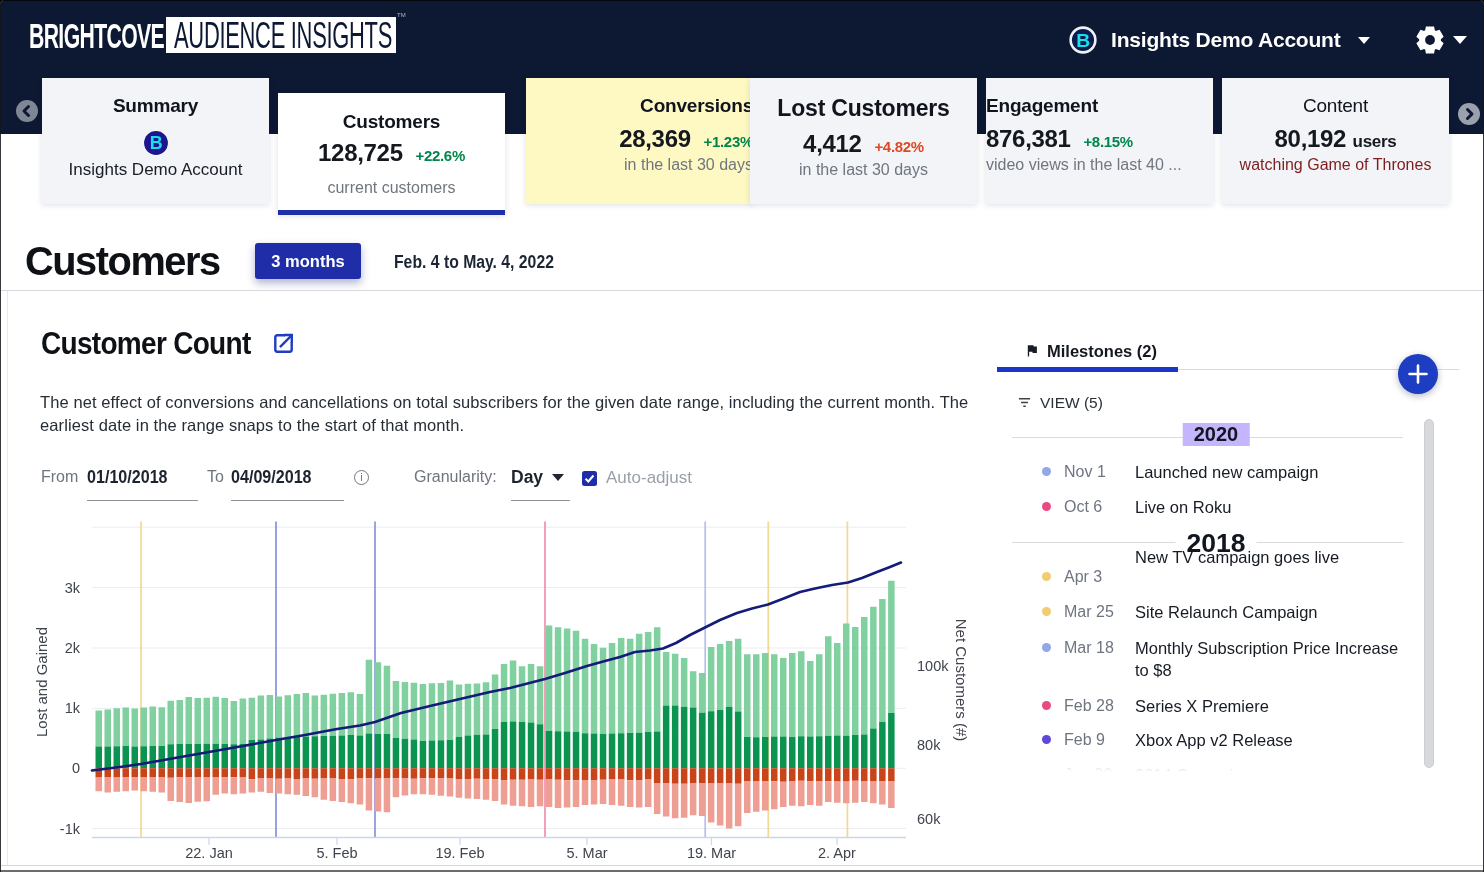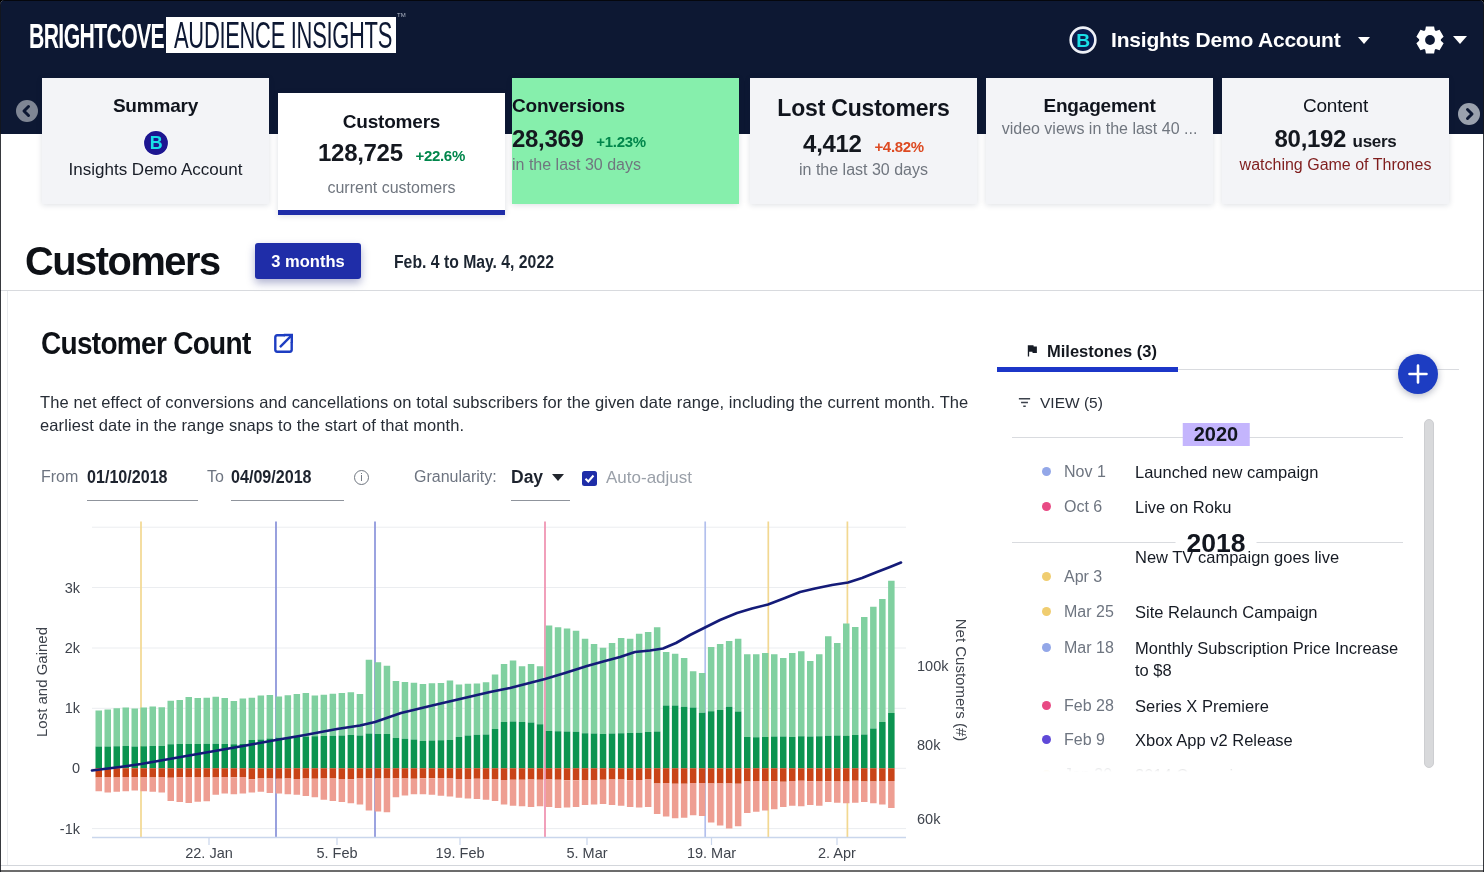--- a/index.html
+++ b/index.html
@@ -44,32 +44,33 @@
           <text x="12.2" y="17.8" text-anchor="middle" font-family="Liberation Sans" font-size="16.5" font-weight="bold" fill="#19dfe8">B</text>
         </svg>
       </div>
       <div style="font-size:17px;color:#181d27;margin-top:10px">Insights Demo Account</div>
     </div>
 <div style="position:absolute;left:278px;top:93px;width:227px;height:122px;background:#fff;border-bottom:5px solid #1f2da8;box-shadow:0 1px 6px rgba(15,25,55,.14);text-align:center">
       <div style="margin-top:18px;font-size:19px;font-weight:bold;color:#10141d;letter-spacing:-.2px">Customers</div>
       <div style="margin-top:6px;font-size:24px;font-weight:bold;color:#14181f;letter-spacing:-.3px">128,725&nbsp; <span style="font-size:15px;font-weight:bold;color:#00864b">+22.6%</span></div>
       <div style="font-size:16px;color:#70767f;margin-top:12px">current customers</div>
     </div>
-<div style="position:absolute;left:512px;top:78px;width:227px;height:126px;background:#86efac;box-shadow:0 1px 6px rgba(15,25,55,.14);text-align:left">
+<div style="position:absolute;left:526px;top:78px;width:227px;height:126px;background:#fef9c3;box-shadow:0 1px 6px rgba(15,25,55,.14);text-align:right">
       <div style="margin-top:17px;font-size:19px;font-weight:bold;color:#10141d;letter-spacing:-.2px">Conversions</div>
       <div style="margin-top:8px;font-size:24px;font-weight:bold;color:#14181f;letter-spacing:-.3px">28,369&nbsp; <span style="font-size:15px;font-weight:bold;color:#00864b">+1.23%</span></div>
       <div style="font-size:16px;color:#70767f;margin-top:3px">in the last 30 days</div>
     </div>
 <div style="position:absolute;left:750px;top:78px;width:227px;height:126px;background:#f3f4f7;box-shadow:0 1px 6px rgba(15,25,55,.14);text-align:center">
       <div style="margin-top:17px;font-size:23px;font-weight:bold;color:#10141d;letter-spacing:-.2px">Lost Customers</div>
       <div style="margin-top:8px;font-size:24px;font-weight:bold;color:#14181f;letter-spacing:-.3px">4,412&nbsp; <span style="font-size:15px;font-weight:bold;color:#dd4a22">+4.82%</span></div>
       <div style="font-size:16px;color:#70767f;margin-top:3px">in the last 30 days</div>
     </div>
-<div style="position:absolute;left:986px;top:78px;width:227px;height:126px;background:#f3f4f7;box-shadow:0 1px 6px rgba(15,25,55,.14);text-align:center">
+<div style="position:absolute;left:986px;top:78px;width:227px;height:126px;background:#f3f4f7;box-shadow:0 1px 6px rgba(15,25,55,.14);text-align:left">
       <div style="margin-top:17px;font-size:19px;font-weight:bold;color:#10141d;letter-spacing:-.2px">Engagement</div>
+      <div style="margin-top:8px;font-size:24px;font-weight:bold;color:#14181f;letter-spacing:-.3px">876,381&nbsp; <span style="font-size:15px;font-weight:bold;color:#00864b">+8.15%</span></div>
       <div style="font-size:16px;color:#70767f;margin-top:3px">video views in the last 40 ...</div>
     </div>
 <div style="position:absolute;left:1222px;top:78px;width:227px;height:126px;background:#f3f4f7;box-shadow:0 1px 6px rgba(15,25,55,.14);text-align:center">
       <div style="margin-top:17px;font-size:19px;font-weight:normal;color:#10141d;letter-spacing:-.2px">Content</div>
       <div style="margin-top:8px;font-size:24px;font-weight:bold;color:#14181f;letter-spacing:-.3px">80,192 <span style="font-size:17px">users</span></div>
       <div style="font-size:16px;color:#7f1d1d;margin-top:3px">watching Game of Thrones</div>
     </div>
 
   <div class="abs" style="left:25px;top:238px;font-size:41px;font-weight:bold;color:#0e1116;letter-spacing:-1.5px;transform:scaleX(.97);transform-origin:left top">Customers</div>
   <div class="abs" style="left:255px;top:243px;width:106px;height:36px;background:#1f2da8;border-radius:3px;box-shadow:0 4px 8px rgba(25,35,120,.35);color:#fff;font-size:16.5px;font-weight:bold;text-align:center;line-height:36px">3 months</div>
@@ -142,21 +143,21 @@
 <text x="587.0" y="858" text-anchor="middle" font-size="14.5" fill="#3f444d">5. Mar</text>
 <text x="711.5" y="858" text-anchor="middle" font-size="14.5" fill="#3f444d">19. Mar</text>
 <text x="837.0" y="858" text-anchor="middle" font-size="14.5" fill="#3f444d">2. Apr</text>
 <text x="47" y="682" transform="rotate(-90 47 682)" text-anchor="middle" font-size="15" fill="#3f444d">Lost and Gained</text>
 <text x="956" y="680" transform="rotate(90 956 680)" text-anchor="middle" font-size="15" fill="#3f444d">Net Customers (#)</text>
 </svg>
 
   <svg style="position:absolute;left:1025px;top:343px" width="15" height="15" viewBox="0 0 24 24" fill="#171c26">
       <path d="M13.9 5.5 13.5 3.5H4.5v18h2.1v-7.4h5.2l.4 2h6.8V5.5z"></path>
     </svg>
-  <div class="abs" style="left:1047px;top:342px;font-size:16.5px;font-weight:bold;color:#14181f">Milestones (3)</div>
+  <div class="abs" style="left:1047px;top:342px;font-size:16.5px;font-weight:bold;color:#14181f">Milestones (2)</div>
   <div class="abs" style="left:1178px;top:369px;width:281px;border-top:1px solid #d9dbdf"></div>
   <div class="abs" style="left:997px;top:367px;width:181px;height:4.5px;background:#1c36c8"></div>
   <svg style="position:absolute;left:1017px;top:395px" width="15" height="15" viewBox="0 0 24 24" stroke="#3c424c" stroke-width="2.6" fill="none">
       <path d="M3 6h18M6.5 12h11M10 18h4"></path>
     </svg>
   <div class="abs" style="left:1040px;top:394px;font-size:15.5px;color:#2a303a">VIEW (5)</div>
   <div class="abs" style="left:1398px;top:354px;width:40px;height:40px;border-radius:50%;background:#1d3dc2;box-shadow:0 2px 7px rgba(10,20,60,.3)"></div>
   <svg class="abs" style="left:1398px;top:354px" width="40" height="40" viewBox="0 0 40 40" stroke="#fff" stroke-width="2.6" stroke-linecap="round">
       <path d="M20 11.5v17M11.5 20h17"></path>
     </svg>

